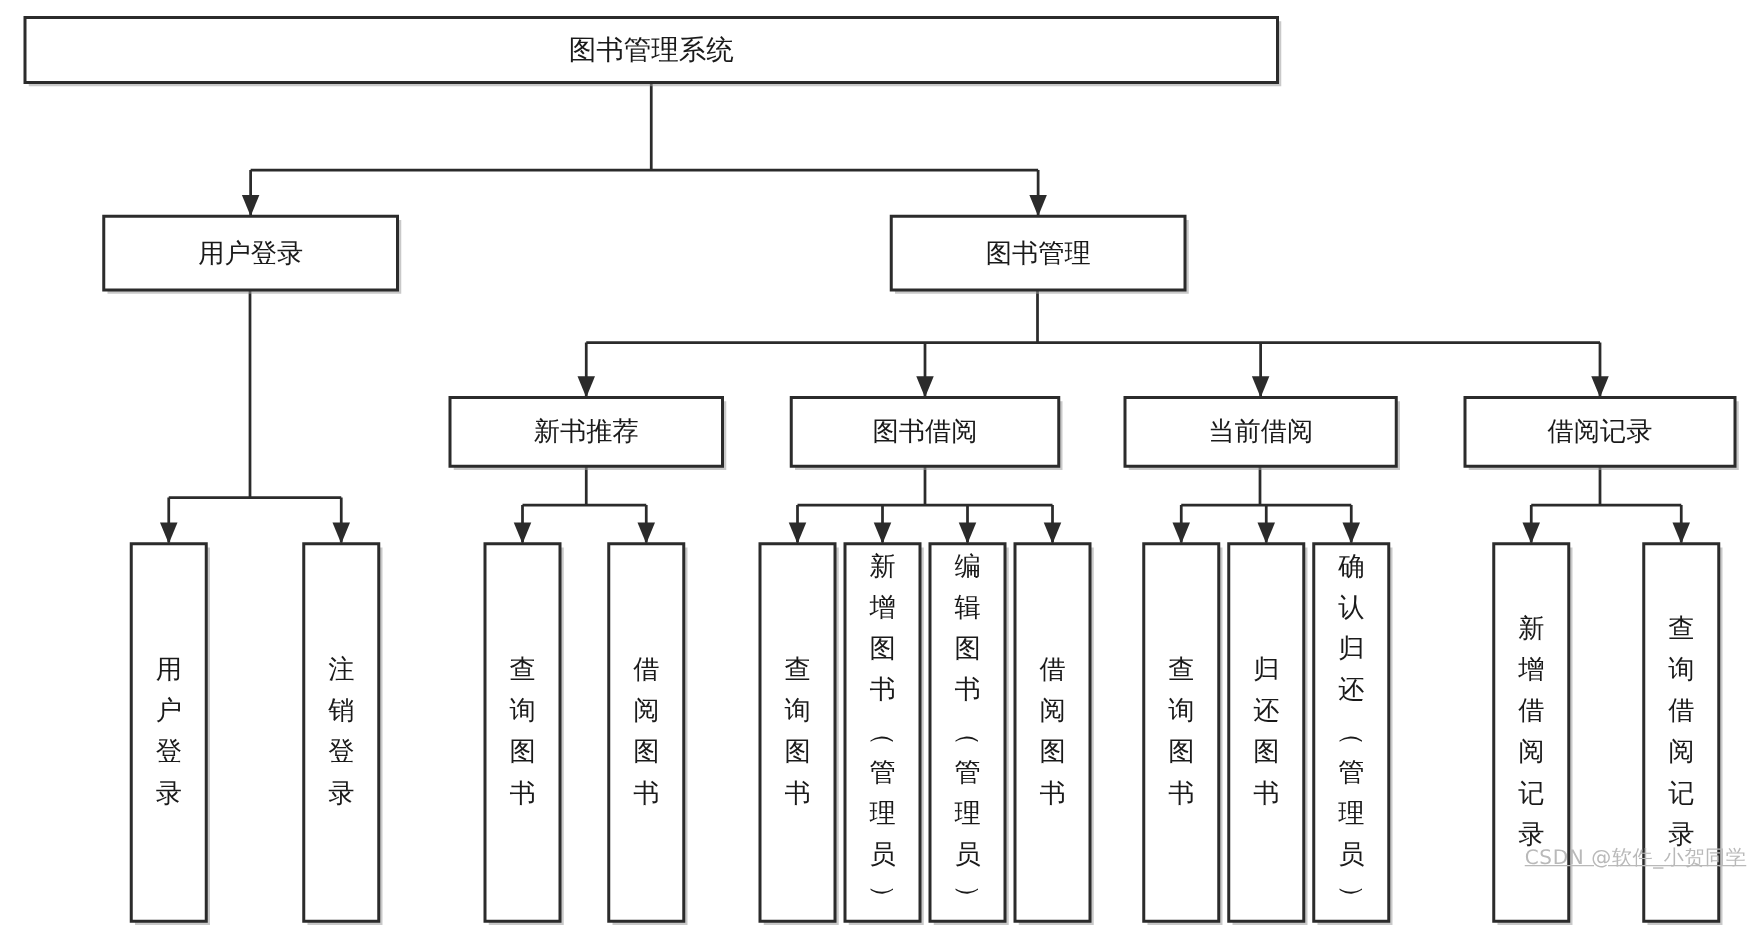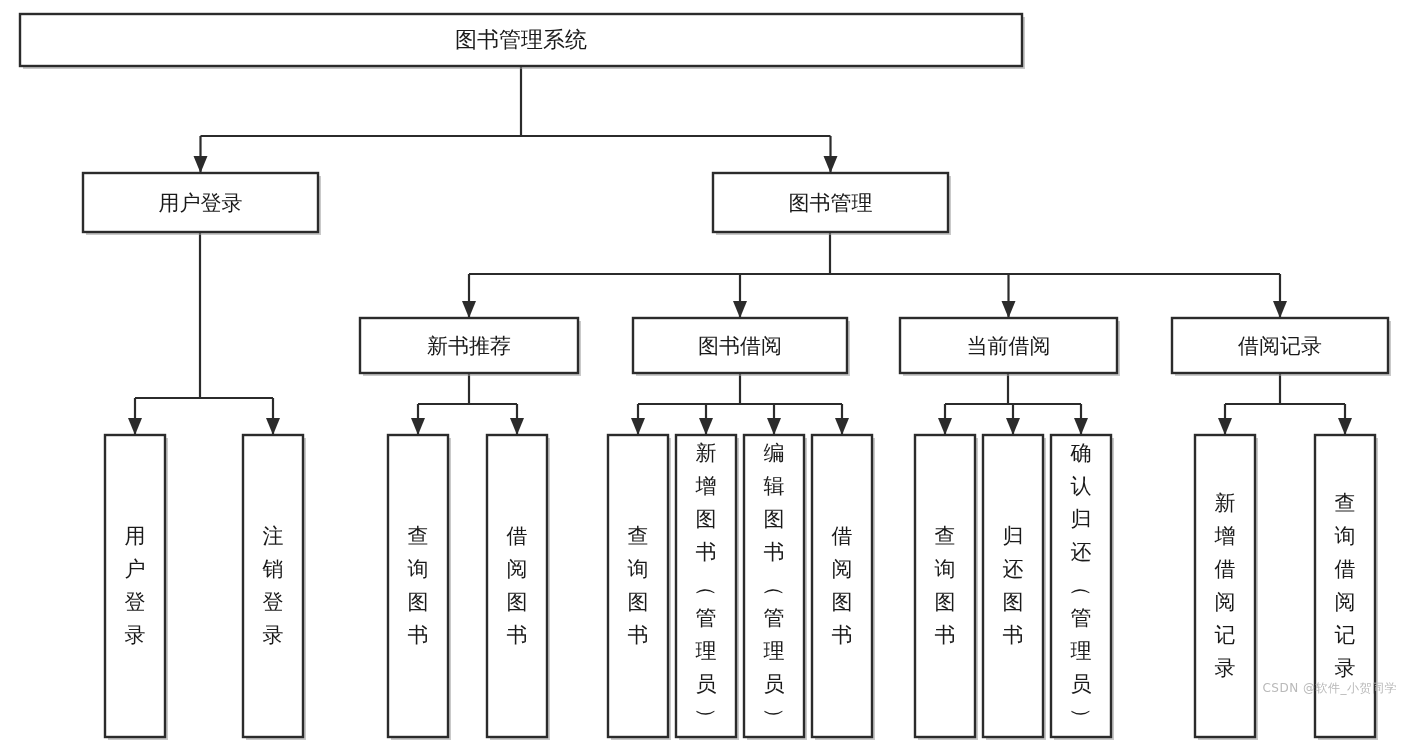--- a/index.html
+++ b/index.html
@@ -37,26 +37,27 @@
     text-anchor:middle;
     dominant-baseline:middle;
   }
   .label-h{font-size:21px;}
   .label-root{font-size:22px;}
   .label-v{font-size:21px;}
   .watermark{
     position:absolute;
     right:8px;
     bottom:6px;
-    font-size:12px;
+    font-size:16px;
     color:#b9b9b9;
     letter-spacing:.5px;
     white-space:nowrap;
     font-family:"DejaVu Sans","Liberation Sans",sans-serif;
     pointer-events:none;
+    text-decoration:underline;
   }
 </style>
 </head>
 <body>
 
 <div id="diagram-root">
   <svg id="diagram" viewBox="0 0 1405 747">
     <g id="edge-layer">
         <g>
           <line x1="521" y1="66" x2="521" y2="136" class="connector"></line>

